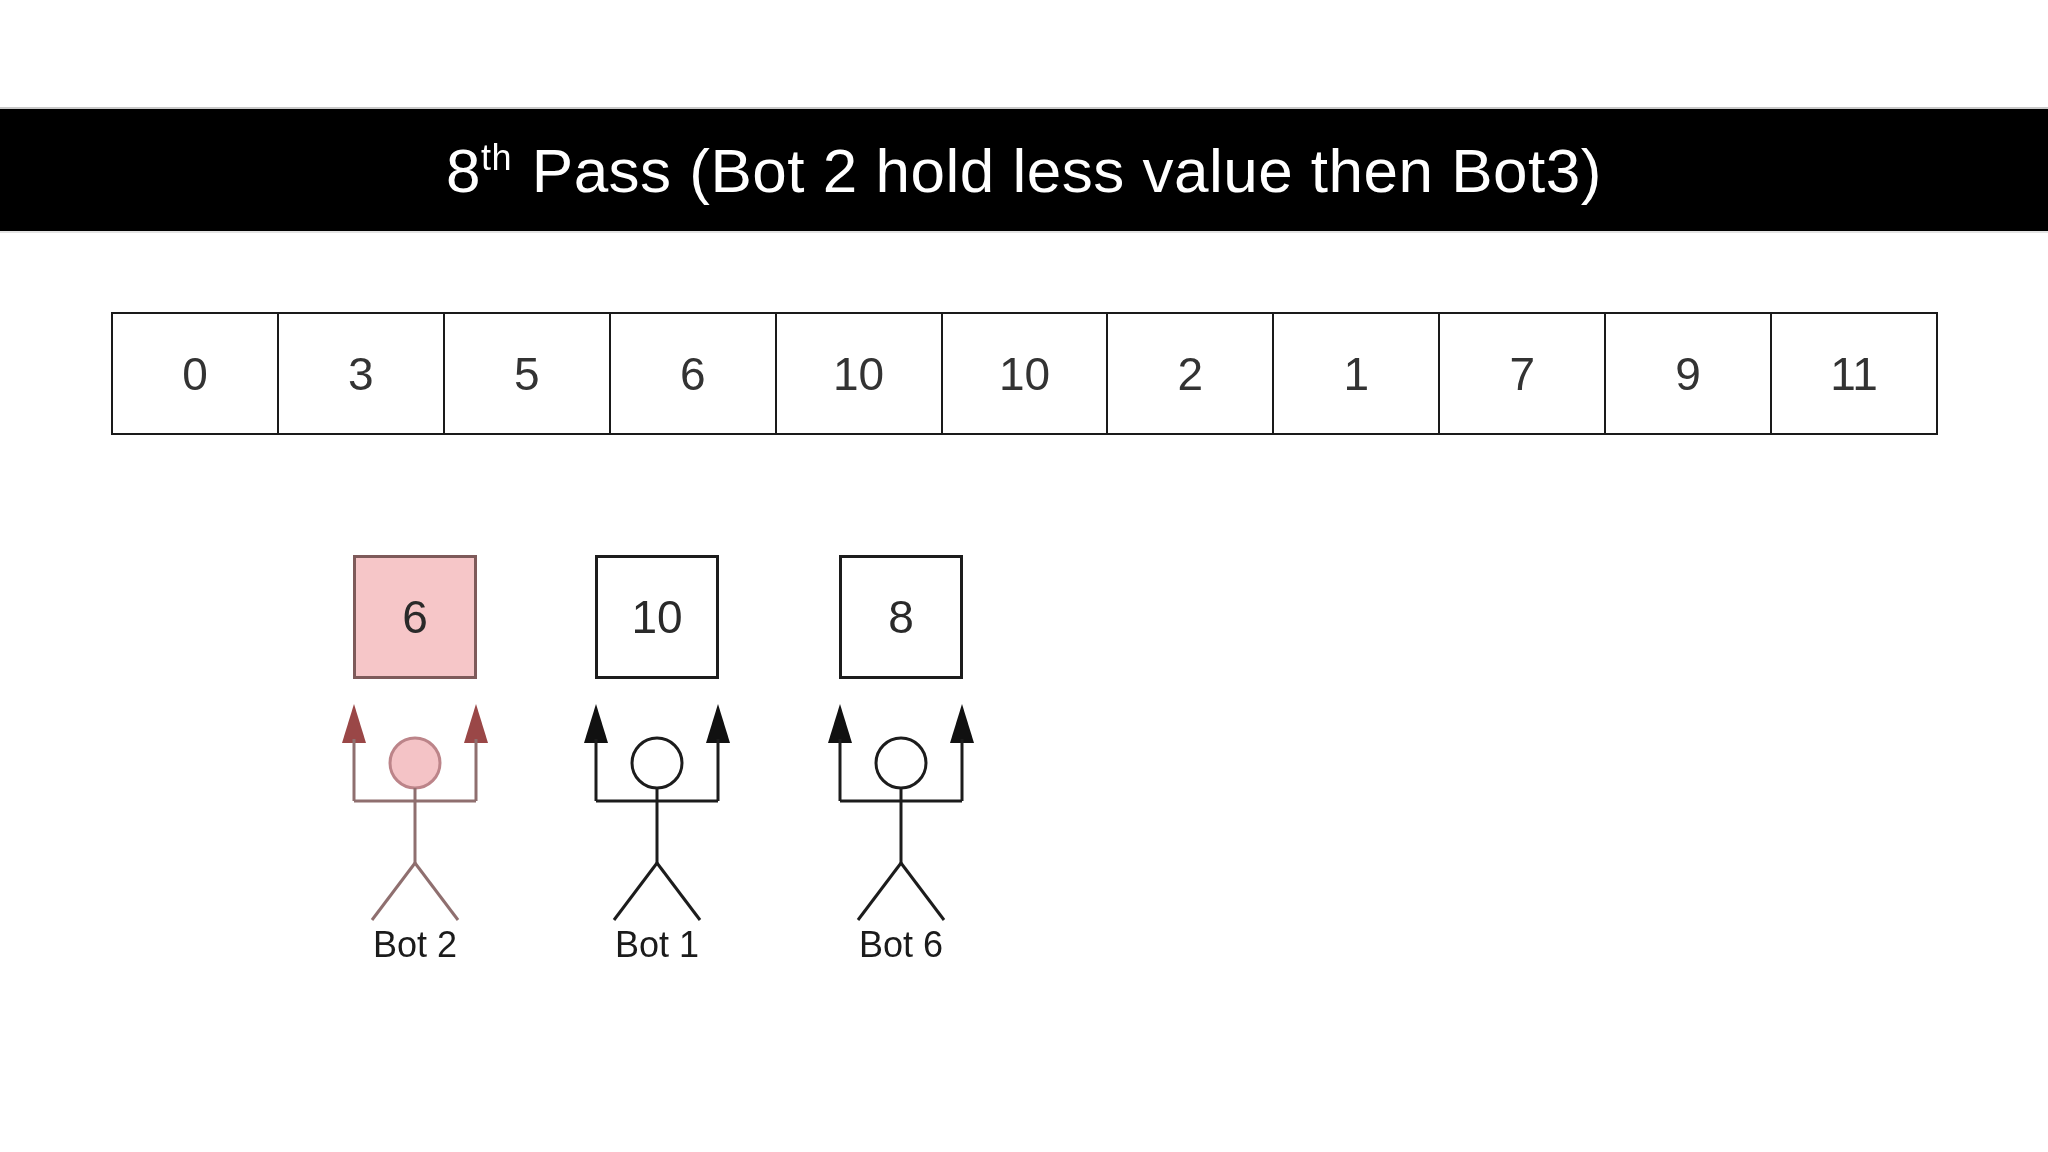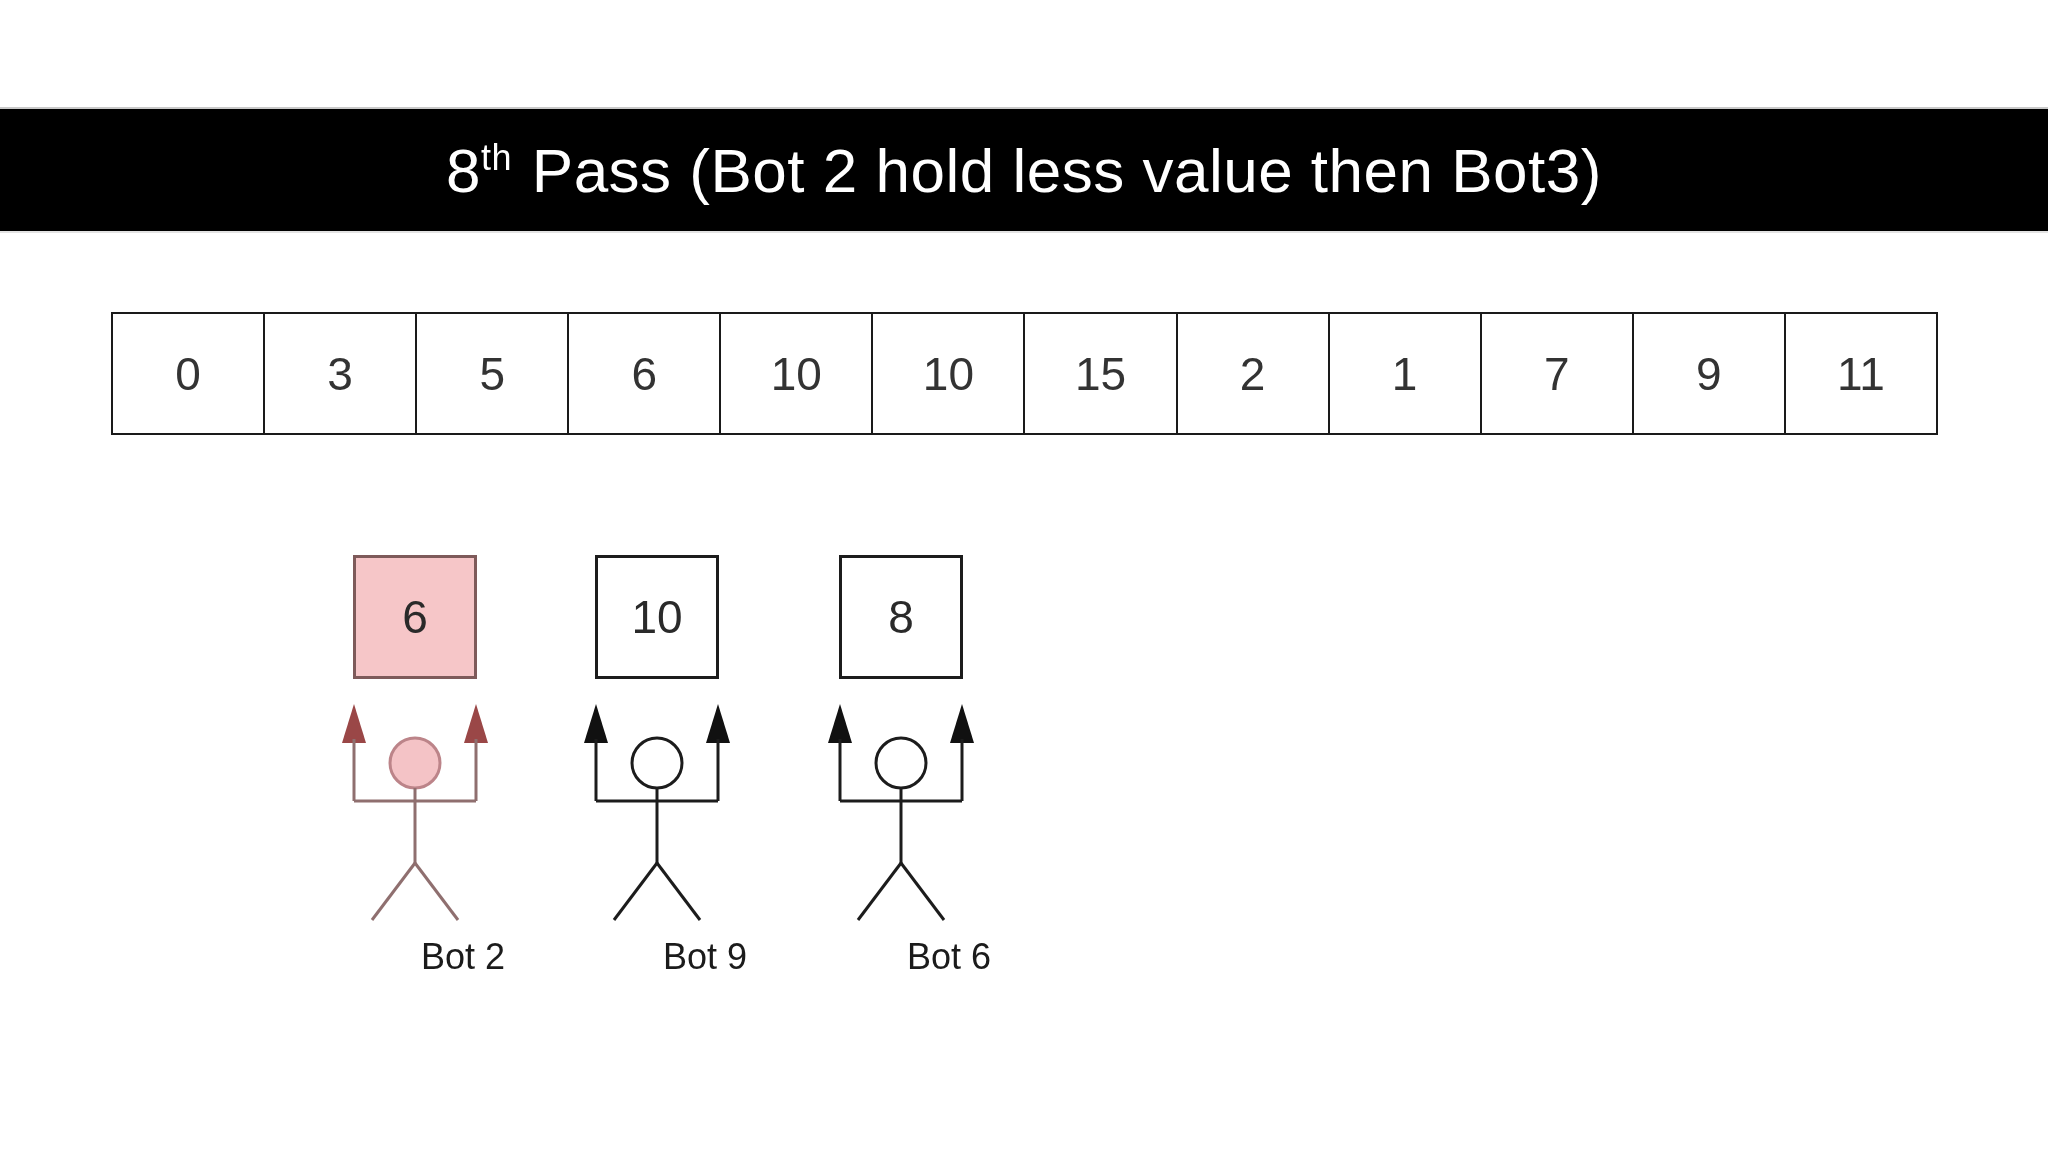--- a/index.html
+++ b/index.html
@@ -37,21 +37,21 @@
   .bot .box {
     width:124px; height:124px; margin:0 auto; box-sizing:border-box;
     border:3px solid #1c1c1c; background:#ffffff;
     display:flex; align-items:center; justify-content:center;
     font-size:46px; color:#2a2a2a;
   }
   .bot svg { display:block; margin:20px auto 0; }
   .bot .fig-line  { stroke:#1c1c1c; stroke-width:3; fill:none; }
   .bot .fig-head  { stroke:#1c1c1c; stroke-width:3; fill:#ffffff; }
   .bot .fig-arrow { fill:#111111; stroke:none; }
-  .bot .label { margin-top:12px; font-size:36px; color:#1b1b1b;text-align:right; }
+  .bot .label { font-size:36px; color:#1b1b1b; }
 
   .bot.pink .box {
     background:var(--highlight_box_fill,#f6c6c8);
     border-color:var(--highlight_box_border,#7e5a5a);
   }
   .bot.pink .fig-line  { stroke:var(--highlight_figure_stroke,#8f6f6f); }
   .bot.pink .fig-head  { stroke:var(--highlight_head_stroke,#bc8489); fill:var(--highlight_head_fill,#f4c3c6); }
   .bot.pink .fig-arrow { fill:var(--highlight_arrow_fill,#9a4747); }
 
   .bot-2 { left:325px; }
@@ -67,21 +67,20 @@
     <span><span>8</span><span class="sup">th</span><span> Pass (Bot 2 hold less value then Bot3)</span></span>
   </div>
 
   <div class="num-array">
     <div class="cell">0</div>
     <div class="cell">3</div>
     <div class="cell">5</div>
     <div class="cell">6</div>
     <div class="cell">10</div>
     <div class="cell">10</div>
-    <div class="cell">15</div>
     <div class="cell">2</div>
     <div class="cell">1</div>
     <div class="cell">7</div>
     <div class="cell">9</div>
     <div class="cell">11</div>
   </div>
 
   <div class="bot pink bot-2">
     <div class="box">
       <span>6</span>
@@ -108,21 +107,21 @@
       <polygon class="fig-arrow" points="29,5 41,44 17,44"></polygon>
       <line class="fig-line" x1="29" y1="40" x2="29" y2="102"></line>
       <polygon class="fig-arrow" points="151,5 163,44 139,44"></polygon>
       <line class="fig-line" x1="151" y1="40" x2="151" y2="102"></line>
       <line class="fig-line" x1="29" y1="102" x2="151" y2="102"></line>
       <circle class="fig-head" cx="90" cy="64" r="25"></circle>
       <line class="fig-line" x1="90" y1="89" x2="90" y2="164"></line>
       <line class="fig-line" x1="90" y1="164" x2="47" y2="221"></line>
       <line class="fig-line" x1="90" y1="164" x2="133" y2="221"></line>
     </svg>
-    <div class="label">Bot 9</div>
+    <div class="label">Bot 1</div>
   </div>
 
   <div class="bot bot-3">
     <div class="box">
       <span>8</span>
     </div>
     <svg width="180" height="225" viewBox="0 0 180 225">
       <polygon class="fig-arrow" points="29,5 41,44 17,44"></polygon>
       <line class="fig-line" x1="29" y1="40" x2="29" y2="102"></line>
       <polygon class="fig-arrow" points="151,5 163,44 139,44"></polygon>

